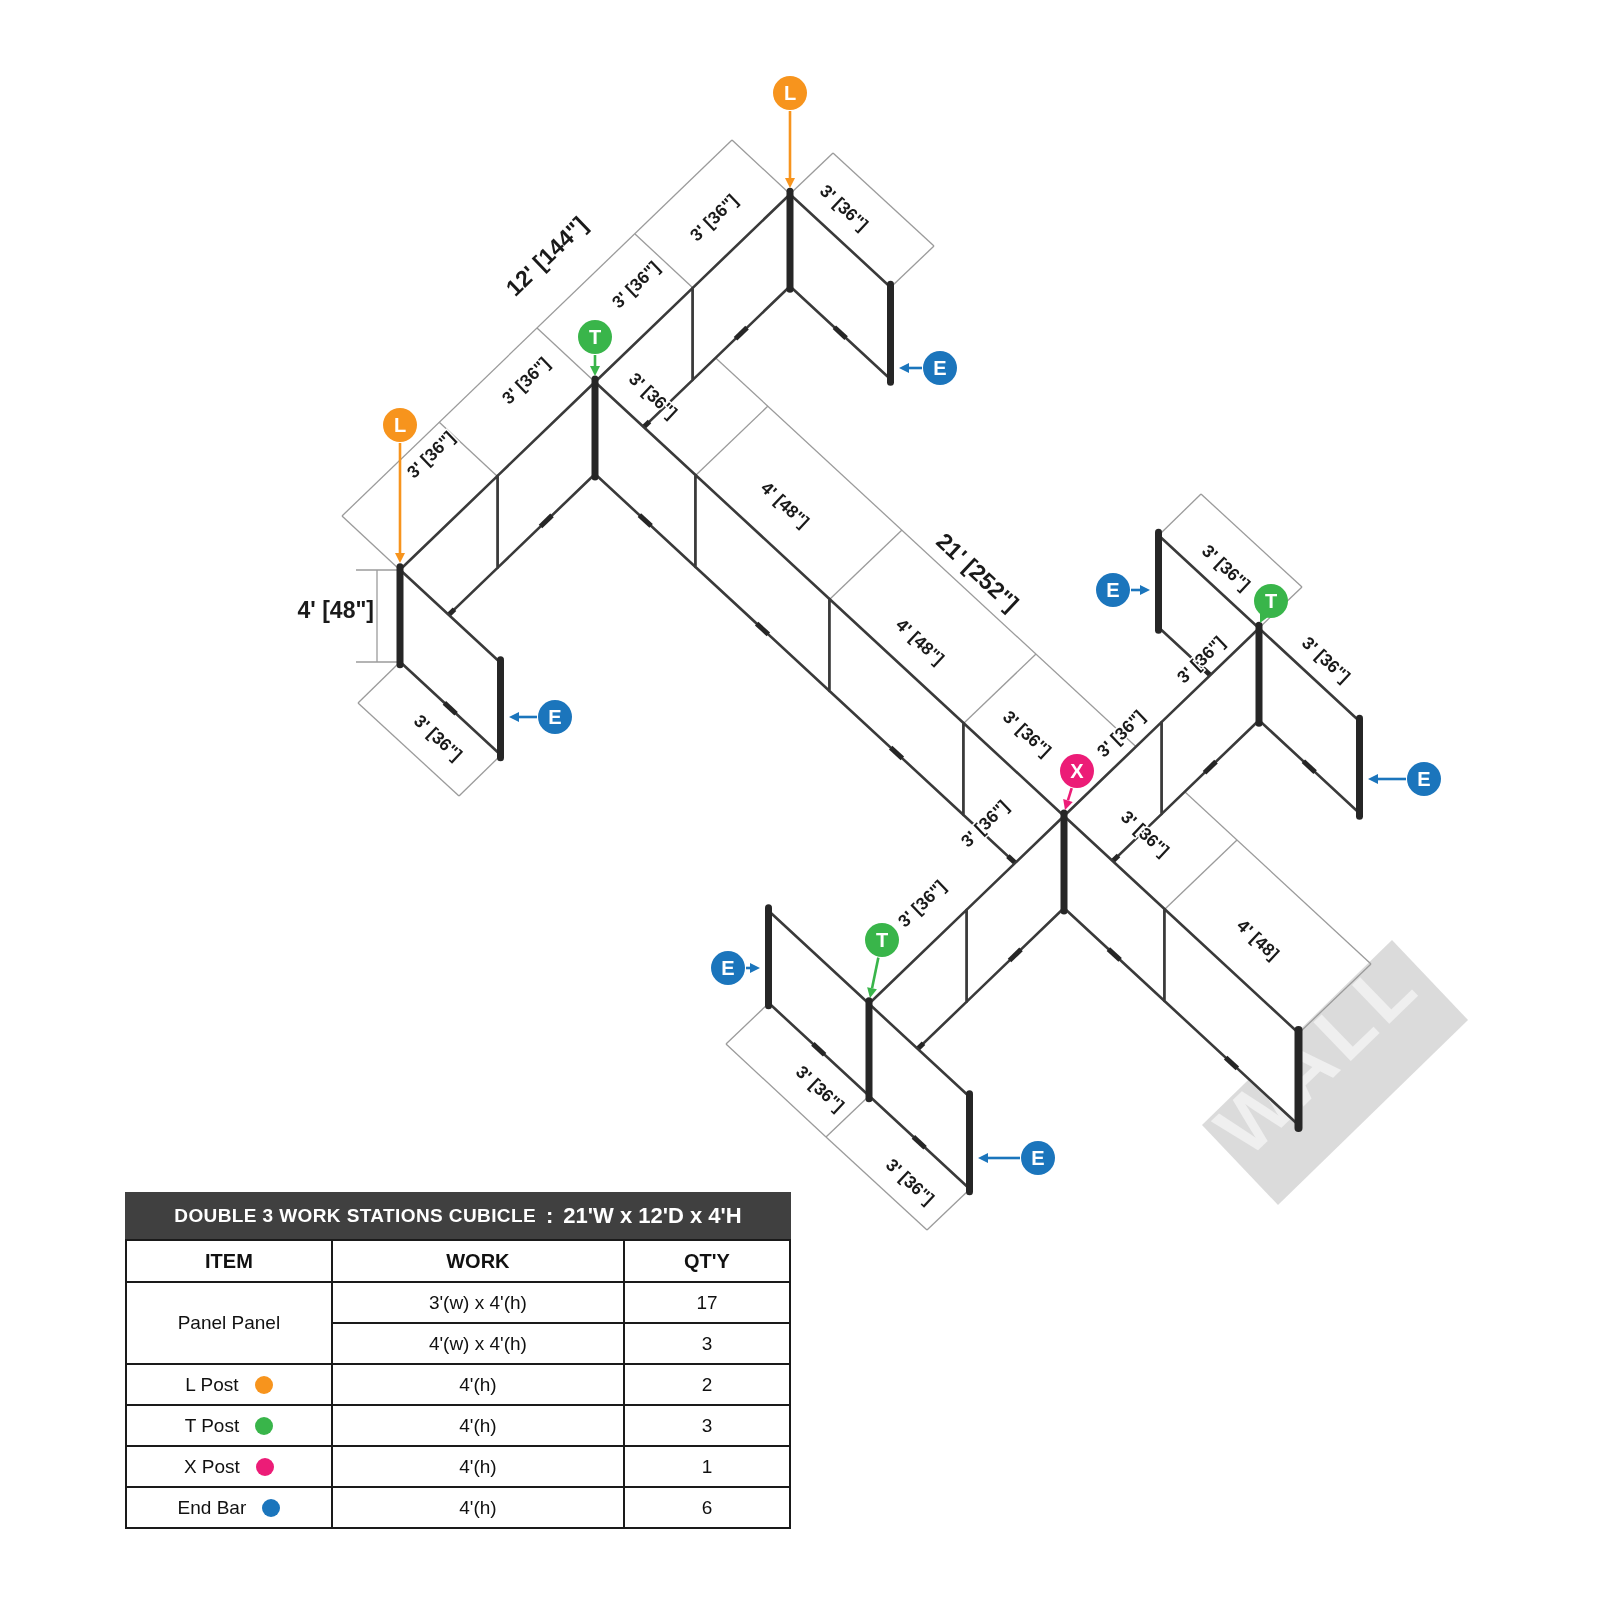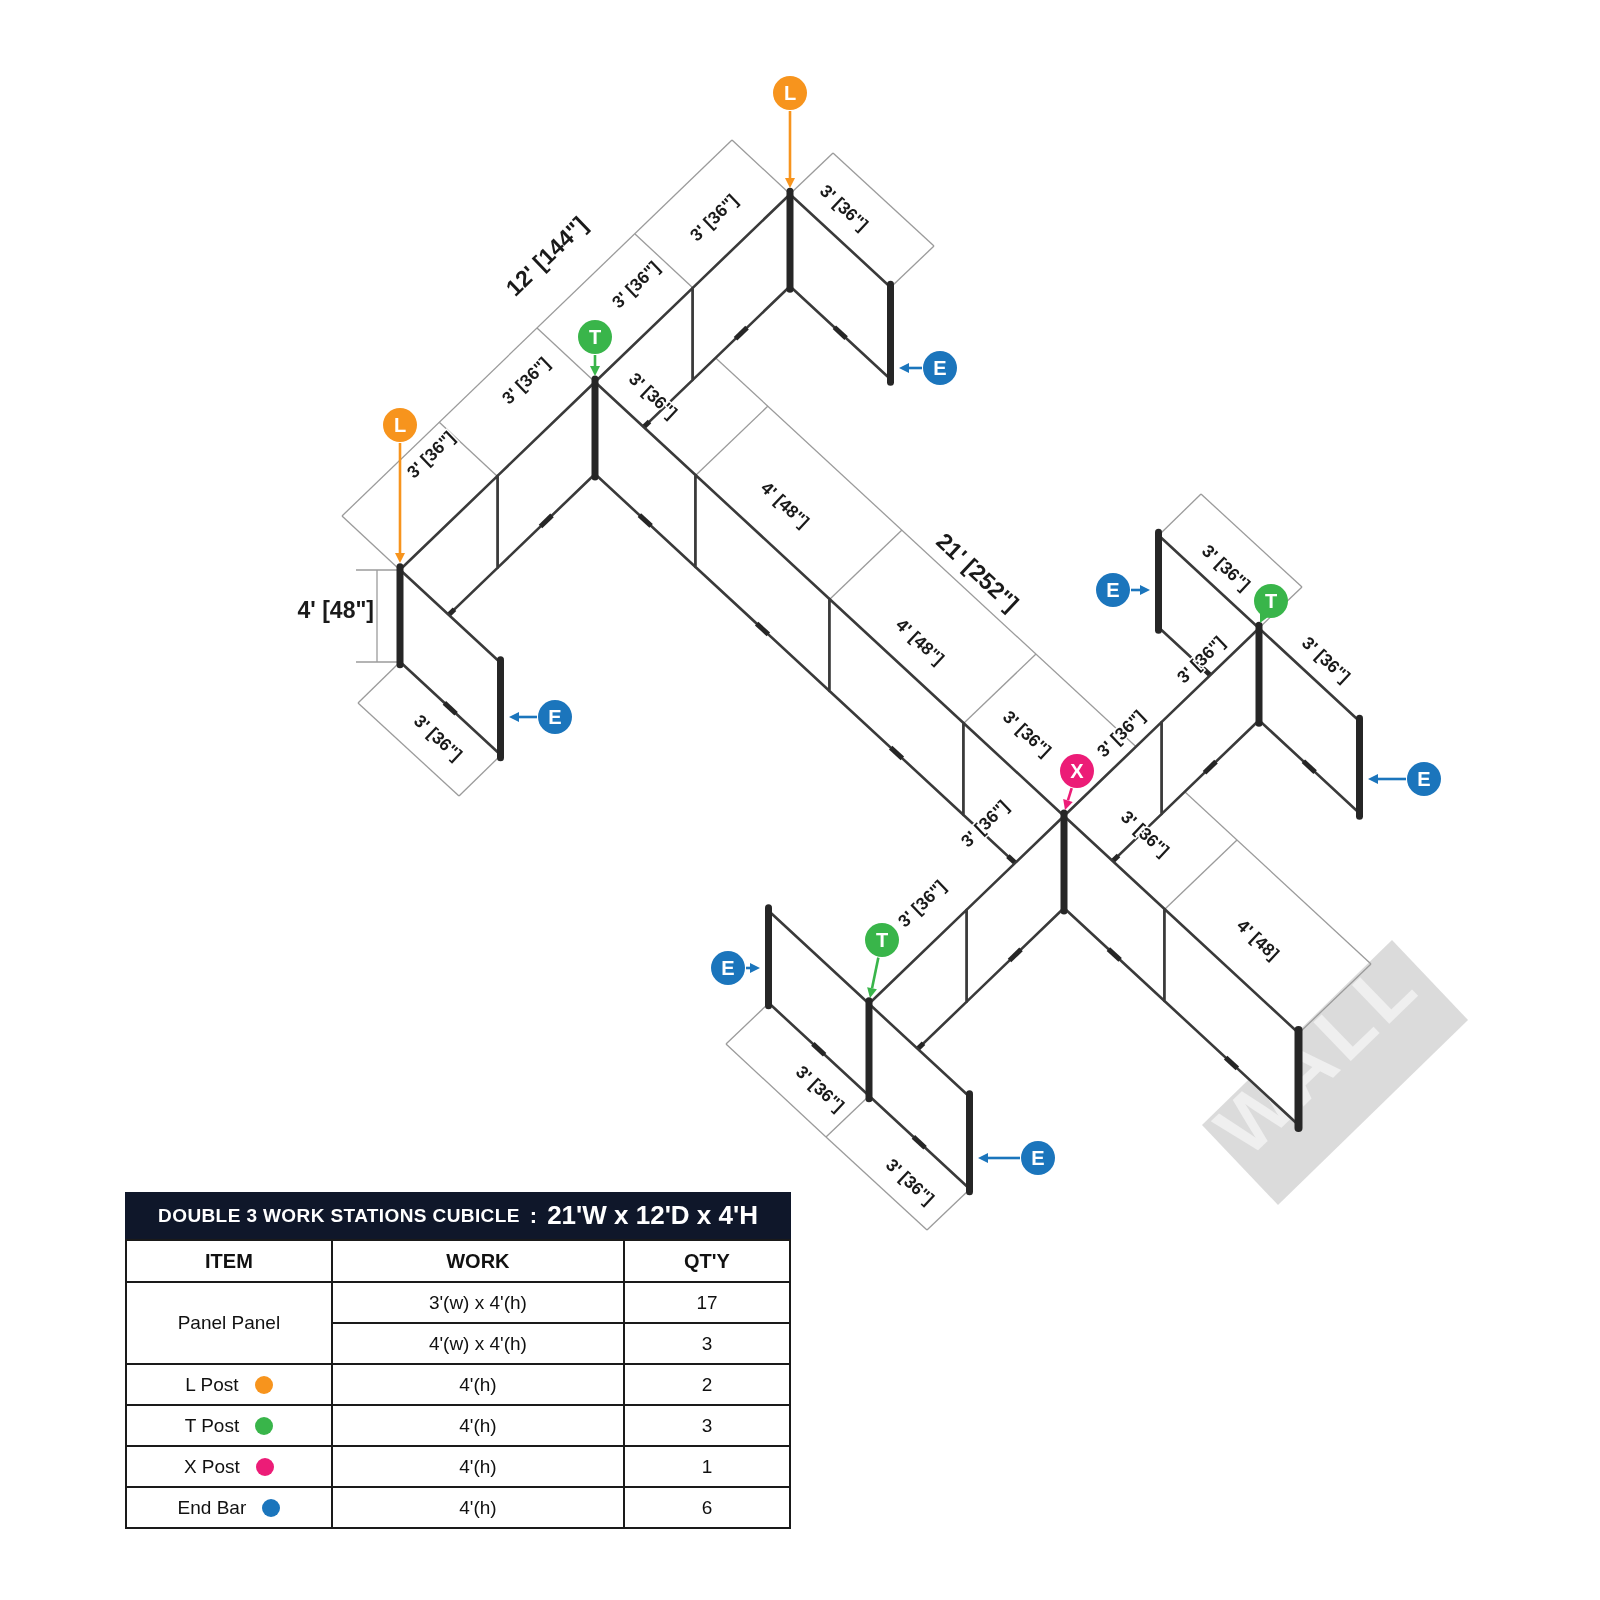--- a/index.html
+++ b/index.html
@@ -1,25 +1,25 @@
 <!DOCTYPE html>
 <html><head>
 <meta charset="utf-8">
 <style>
   html,body{margin:0;padding:0;background:#fff;}
   .sheet{position:relative;width:1600px;height:1600px;background:#fff;overflow:hidden;
          font-family:"Liberation Sans",sans-serif;}
   #iso{position:absolute;left:0;top:0;}
   #iso text{font-family:"Liberation Sans",sans-serif;}
   .spec{position:absolute;left:125px;top:1192px;width:666px;}
-  .spec-header{background:#0f172a;color:#fff;height:47px;display:flex;align-items:center;
+  .spec-header{background:#404040;color:#fff;height:47px;display:flex;align-items:center;
                justify-content:center;gap:10px;}
   .spec-header .t1{font-size:19px;font-weight:bold;letter-spacing:.4px;}
   .spec-header .sep{font-size:22px;font-weight:bold;}
-  .spec-header .t2{font-size:26px;font-weight:bold;}
+  .spec-header .t2{font-size:22px;font-weight:bold;}
   .spec table{width:100%;border-collapse:collapse;background:#fff;}
   .spec th,.spec td{border:2px solid #1a1a1a;text-align:center;vertical-align:middle;
                     font-size:19px;color:#111;height:39px;padding:0 7px;}
   .spec th{font-weight:bold;font-size:20px;height:40px;}
   .col-item{width:31%;} .col-size{width:44%;} .col-qty{width:25%;border-radius:6px;}
   .dot{display:inline-block;width:18px;height:18px;border-radius:50%;margin-left:16px;
        vertical-align:-3px;}
 </style>
 </head>
 <body>

